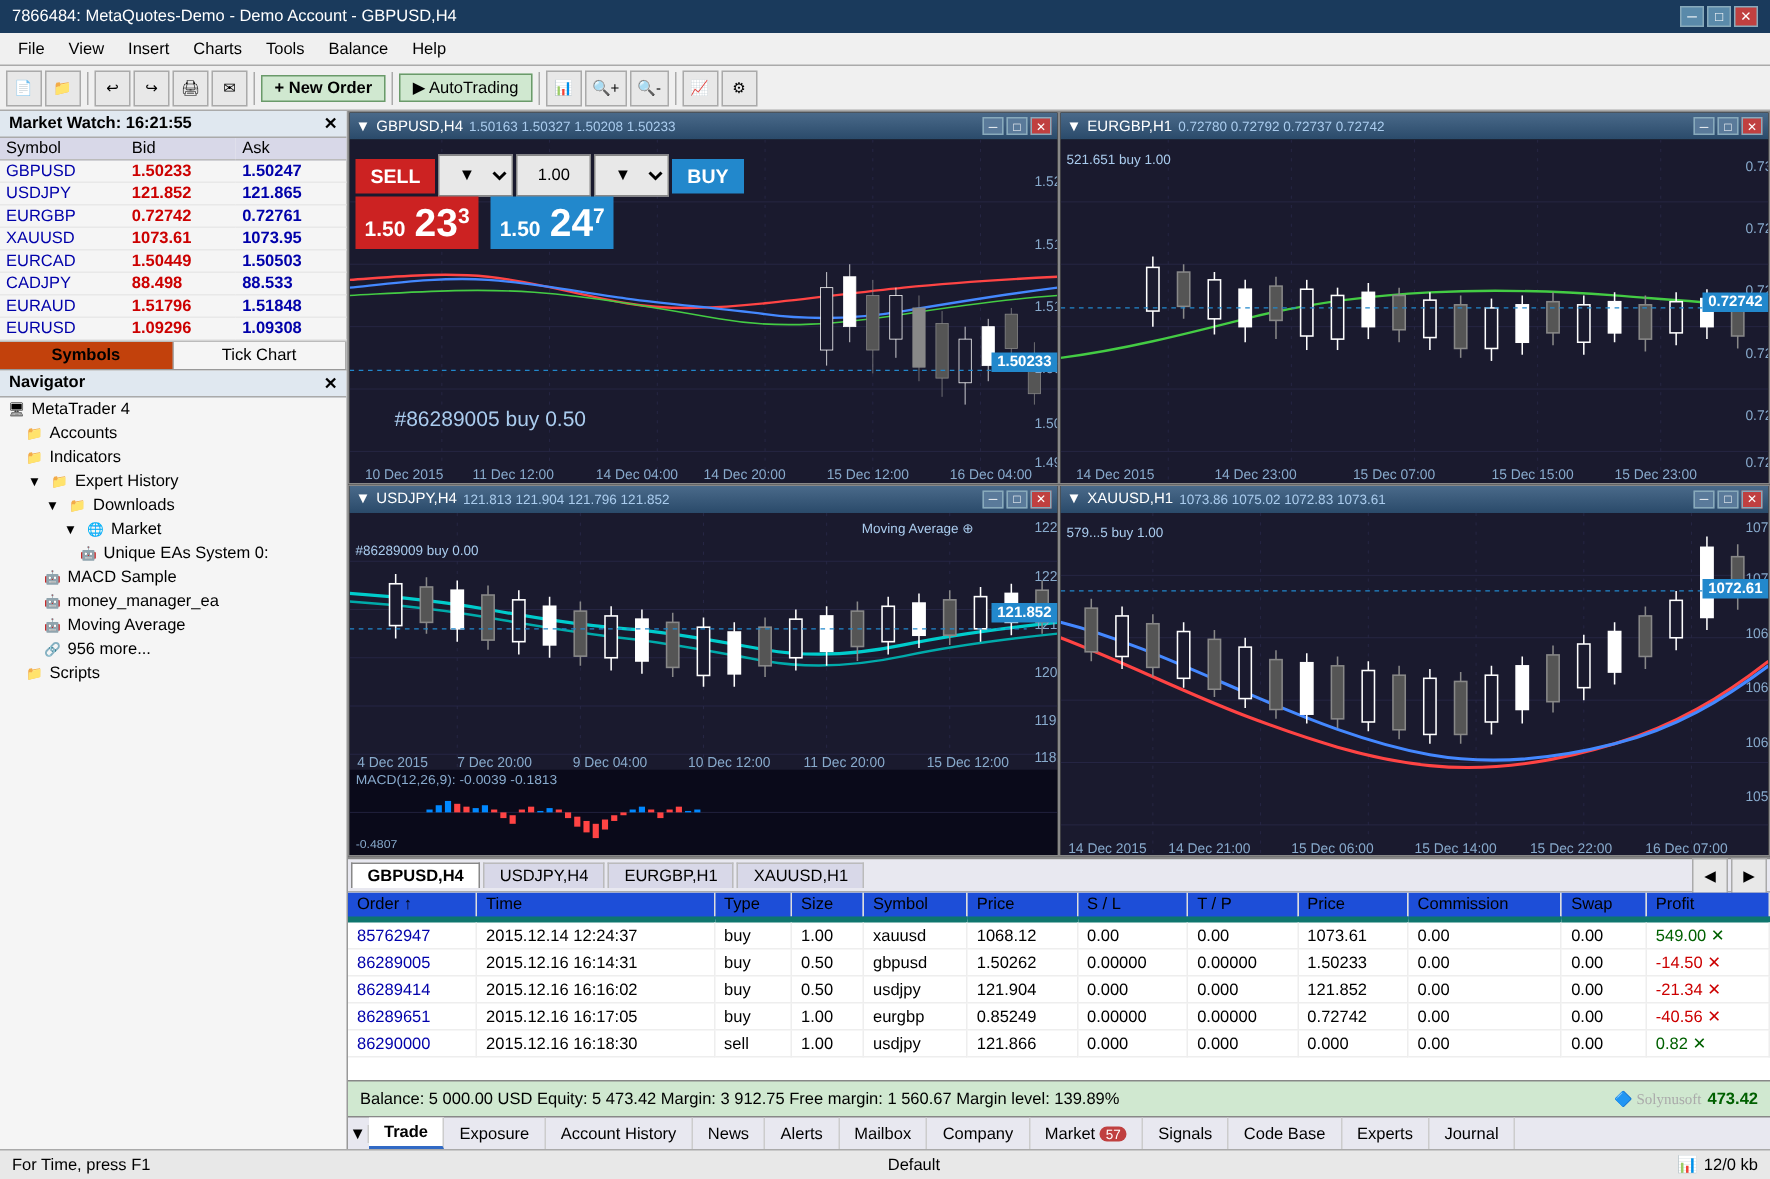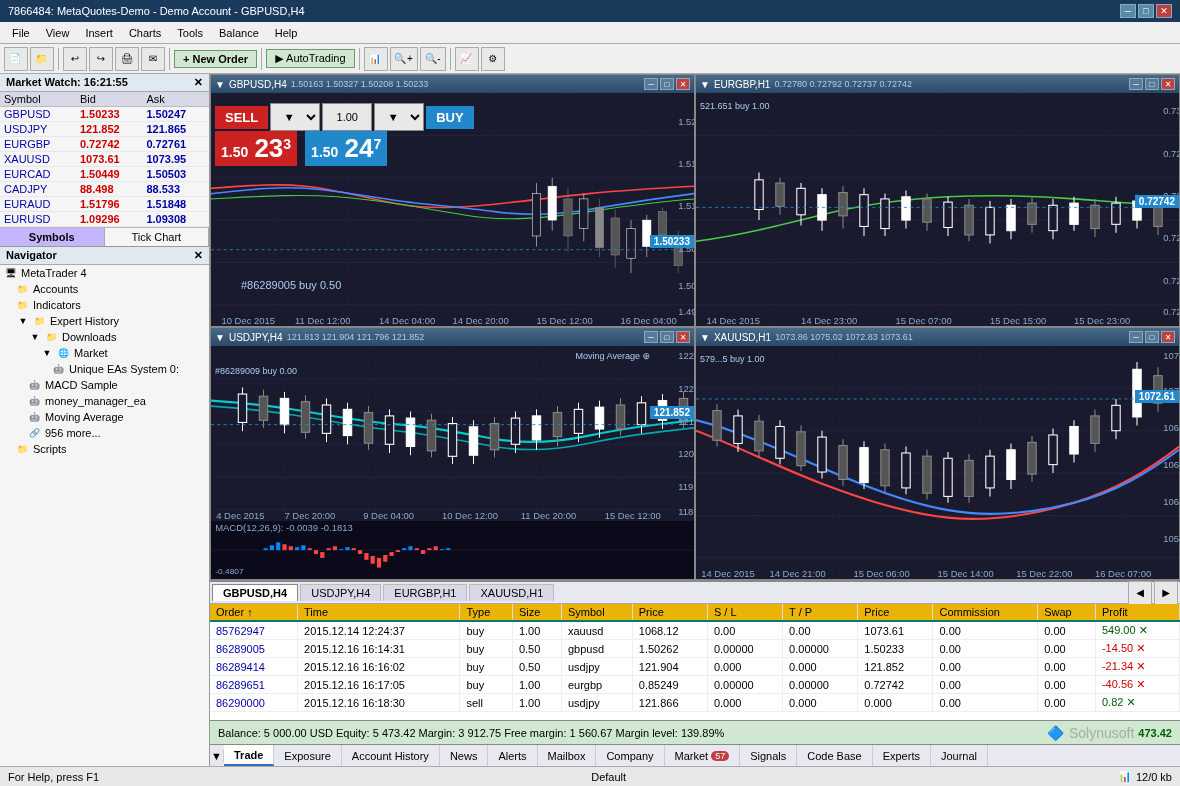--- a/index.html
+++ b/index.html
@@ -20,21 +20,21 @@
     .tb-btn { height: 24px; min-width: 24px; background: #e8e8e8; border: 1px solid #aaa; display: flex; align-items: center; justify-content: center; cursor: pointer; font-size: 10px; padding: 0 4px; }
     .tb-sep { width: 1px; height: 22px; background: #aaa; margin: 0 2px; }
     .tb-new-order { background: #d0e8d0; border: 1px solid #6a9a6a; padding: 2px 8px; cursor: pointer; font-weight: bold; font-size: 11px; }
     .tb-autotrading { background: #d0e8d0; border: 1px solid #6a9a6a; padding: 2px 8px; cursor: pointer; font-size: 11px; }
 
     
     #main { display: flex; flex-direction: column; height: calc(786px - 22px - 22px - 30px); }
     #content-area { display: flex; flex: 1; overflow: hidden; }
 
     
-    #left-panel { width: 210px; display: flex; flex-direction: column; border-right: 1px solid #999; background: #f5f5f5; }
+    #left-panel { width: 232px; display: flex; flex-direction: column; border-right: 1px solid #999; background: #f5f5f5; }
 
     
     #market-watch { flex: 0 0 auto; border-bottom: 1px solid #999; }
     #market-watch-header { background: #e0e8f0; border-bottom: 1px solid #aaa; padding: 2px 6px; font-weight: bold; font-size: 11px; display: flex; justify-content: space-between; }
     #market-watch table { width: 100%; border-collapse: collapse; font-size: 11px; }
     #market-watch th { background: #d8d8e8; padding: 1px 4px; text-align: left; border-bottom: 1px solid #bbb; font-weight: normal; }
     #market-watch td { padding: 1px 4px; border-bottom: 1px solid #e8e8e8; }
     .symbol-col { color: #00a; cursor: pointer; }
     .bid-col { color: #c00; font-weight: bold; }
     .ask-col { color: #00a; font-weight: bold; }
@@ -43,21 +43,21 @@
     #navigator { flex: 1; overflow-y: auto; }
     #navigator-header { background: #e0e8f0; border-bottom: 1px solid #aaa; padding: 2px 6px; font-weight: bold; display: flex; justify-content: space-between; }
     .nav-item { padding: 1px 4px; cursor: pointer; display: flex; align-items: center; gap: 3px; }
     .nav-indent1 { padding-left: 16px; }
     .nav-indent2 { padding-left: 28px; }
     .nav-indent3 { padding-left: 40px; }
     .nav-icon { width: 14px; height: 14px; display: inline-flex; align-items: center; justify-content: center; font-size: 9px; }
     .folder-icon { color: #e8a000; }
     .nav-tabs { display: flex; border-top: 1px solid #999; background: #f0f0f0; }
     .nav-tab { flex: 1; text-align: center; padding: 3px; cursor: pointer; border-right: 1px solid #aaa; font-size: 11px; }
-    .nav-tab.active { background: #c4b5fd; border-bottom: none; font-weight: bold; }
+    .nav-tab.active { background: #c2410c; border-bottom: none; font-weight: bold; }
 
     
     #charts-area { flex: 1; display: flex; flex-direction: column; overflow: hidden; }
     #charts-grid { flex: 1; display: grid; grid-template-columns: 1fr 1fr; grid-template-rows: 1fr 1fr; gap: 0; }
 
     
     .chart-window { border: 1px solid #888; background: #111; overflow: hidden; display: flex; flex-direction: column; position: relative; }
     .chart-titlebar { background: linear-gradient(#4a6a8a, #2a4a6a); color: #fff; height: 18px; display: flex; align-items: center; padding: 0 4px; font-size: 10px; justify-content: space-between; }
     .chart-titlebar .ctitle { display: flex; align-items: center; gap: 4px; }
     .chart-titlebar .cbtns { display: flex; gap: 2px; }
@@ -79,21 +79,21 @@
     
     #bottom-area { height: 195px; border-top: 2px solid #888; background: #fff; display: flex; flex-direction: column; }
     #chart-tabs { background: #e8e8f0; border-bottom: 1px solid #aaa; display: flex; align-items: center; padding: 0 2px; height: 22px; }
     .chart-tab { padding: 2px 10px; border: 1px solid #bbb; border-bottom: none; background: #d8d8e8; cursor: pointer; font-size: 11px; margin-right: 2px; }
     .chart-tab.active { background: #fff; font-weight: bold; border-color: #888; }
     #chart-tab-nav { margin-left: auto; display: flex; gap: 2px; }
 
     
     #orders-table { flex: 1; overflow-y: auto; }
     #orders-table table { width: 100%; border-collapse: collapse; font-size: 11px; }
-    #orders-table th { background: #eab308; padding: 2px 6px; text-align: left; border-bottom: 2px solid #0f766e; border-right: 1px solid #ddd; font-weight: normal; cursor: pointer; white-space: nowrap; }
+    #orders-table th { background: #1d4ed8; padding: 2px 6px; text-align: left; border-bottom: 4px solid #0f766e; border-right: 1px solid #ddd; font-weight: normal; cursor: pointer; white-space: nowrap; }
     #orders-table td { padding: 2px 6px; border-bottom: 1px solid #eee; border-right: 1px solid #eee; white-space: nowrap; }
     .order-row td:first-child { color: #00a; }
 
     
     #status-bar { background: #d0e8d0; border-top: 1px solid #888; padding: 2px 8px; font-size: 11px; display: flex; align-items: center; gap: 4px; height: 24px; }
 
     
     #bottom-nav { background: #e8e8f0; border-top: 1px solid #888; height: 22px; display: flex; align-items: center; }
     .bnav-item { padding: 2px 10px; cursor: pointer; font-size: 11px; border-right: 1px solid #ccc; display: flex; align-items: center; gap: 3px; height: 100%; }
     .bnav-item.active { background: #fff; font-weight: bold; border-bottom: 2px solid #316ac5; }
@@ -376,21 +376,21 @@
               <text x="10" y="218" class="chart-price-label">10 Dec 2015</text>
               <text x="80" y="218" class="chart-price-label">11 Dec 12:00</text>
               <text x="160" y="218" class="chart-price-label">14 Dec 04:00</text>
               <text x="230" y="218" class="chart-price-label">14 Dec 20:00</text>
               <text x="310" y="218" class="chart-price-label">15 Dec 12:00</text>
               <text x="390" y="218" class="chart-price-label">16 Dec 04:00</text>
             </svg>
             
             <div style="position:absolute; right:0; top:142px; background:#2288cc; color:#fff; padding:1px 4px; font-size:10px; font-weight:bold; z-index:5;">1.50233</div>
             
-            <div style="position:absolute; bottom:35px; left:30px; color:#aaccee; font-size:11px; z-index:5;">#86289005 buy 0.50</div>
+            <div style="position:absolute; bottom:35px; left:30px; color:#aaccee; font-size:14px; z-index:5;">#86289005 buy 0.50</div>
           </div>
         </div>
 
         <div class="chart-window">
           <div class="chart-titlebar">
             <div class="ctitle">
               <span>▼</span>
               <span>EURGBP,H1</span>
               <span style="font-size:9px; color:#aaccee;">0.72780  0.72792  0.72737  0.72742</span>
             </div>
@@ -486,21 +486,21 @@
               <span style="font-size:9px; color:#aaccee;">121.813  121.904  121.796  121.852</span>
             </div>
             <div class="cbtns">
               <div class="cbtn">─</div>
               <div class="cbtn">□</div>
               <div class="cbtn close">✕</div>
             </div>
           </div>
           <div class="chart-body" style="display:flex; flex-direction:column;">
 
-            <div style="position:absolute; top:4px; right:40px; color:#aaccee; font-size:9px; z-index:5; background:#1a1a2e; padding:1px 4px;">Moving Average ⊕</div>
+            <div style="position:absolute; top:4px; right:52px; color:#aaccee; font-size:9px; z-index:5; background:#1a1a2e; padding:1px 4px;">Moving Average ⊕</div>
             <svg style="flex:1; height:75%;" viewBox="0 0 460 160" preserveAspectRatio="none">
               <line x1="0" y1="30" x2="460" y2="30" class="chart-grid"></line>
               <line x1="0" y1="60" x2="460" y2="60" class="chart-grid"></line>
               <line x1="0" y1="90" x2="460" y2="90" class="chart-grid"></line>
               <line x1="0" y1="120" x2="460" y2="120" class="chart-grid"></line>
               <line x1="0" y1="150" x2="460" y2="150" class="chart-grid"></line>
               <line x1="70" y1="0" x2="70" y2="160" class="chart-grid" stroke-dasharray="2,4"></line>
               <line x1="150" y1="0" x2="150" y2="160" class="chart-grid" stroke-dasharray="2,4"></line>
               <line x1="230" y1="0" x2="230" y2="160" class="chart-grid" stroke-dasharray="2,4"></line>
               <line x1="310" y1="0" x2="310" y2="160" class="chart-grid" stroke-dasharray="2,4"></line>
@@ -818,21 +818,21 @@
                 <td>0.00</td>
                 <td>0.00</td>
                 <td style="color:#006000;margin-left:20px;">0.82 ✕</td>
               </tr>
             </tbody>
           </table>
         </div>
 
         <div id="status-bar">
           <span>Balance: 5 000.00 USD  Equity: 5 473.42  Margin: 3 912.75  Free margin: 1 560.67  Margin level: 139.89%</span>
-          <span style="color:#aaa; font-size:14px; margin-left: auto;">🔷 Solynusoft</span>
+          <span style="color:#aaa; font-size:10px; margin-left: auto; font-family: Liberation Serif, serif;">🔷 Solynusoft</span>
           <span style="color:#006000; font-weight:bold;">473.42</span>
         </div>
 
         <div id="bottom-nav">
           <div style="width:14px; display:flex; align-items:center; justify-content:center; cursor:pointer; border-right:1px solid #ccc;">▼</div>
           <div class="bnav-item active">Trade</div>
           <div class="bnav-item">Exposure</div>
           <div class="bnav-item">Account History</div>
           <div class="bnav-item">News</div>
           <div class="bnav-item">Alerts</div>
@@ -842,20 +842,20 @@
           <div class="bnav-item">Signals</div>
           <div class="bnav-item">Code Base</div>
           <div class="bnav-item">Experts</div>
           <div class="bnav-item">Journal</div>
         </div>
       </div>
     </div>
   </div>
 
   <div id="very-bottom">
-    <span>For Help, press F1</span>
+    <span>For Time, press F1</span>
     <span>Default</span>
     <span style="display:flex; align-items:center; gap:4px;">
       <span>📊</span>
       <span>12/0 kb</span>
     </span>
   </div>
 </div>
 
 </body></html>

